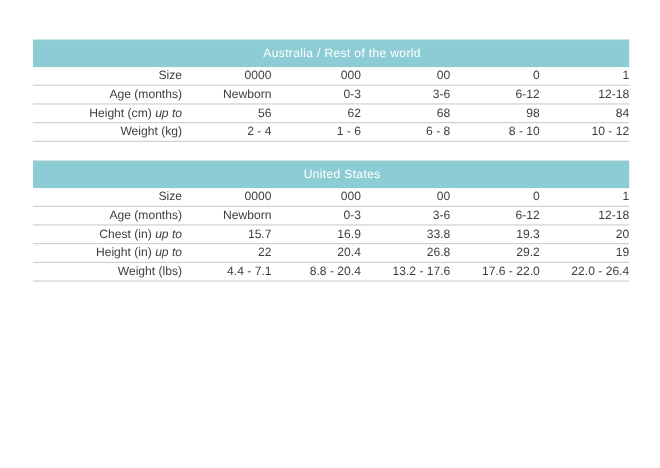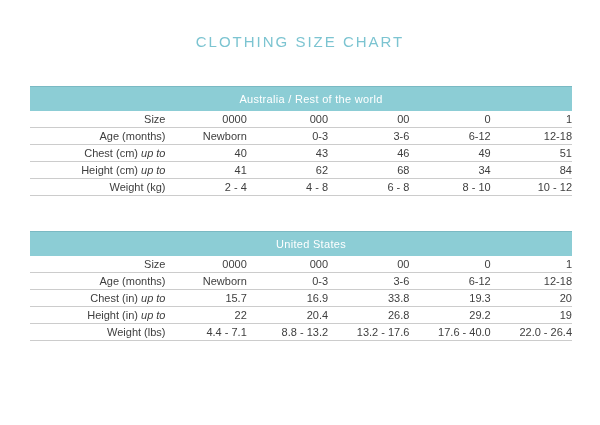--- a/index.html
+++ b/index.html
@@ -29,21 +29,21 @@
   }
   .size-table {
     width: 542px;
     margin-left: 30px;
     border-collapse: collapse;
     table-layout: fixed;
     font-size: 11px;
     color: #3e3e3e;
   }
   .size-table.first { margin-top: 36px; }
-  .size-table.second { margin-top: 35px; }
+  .size-table.second { margin-top: 17px; }
   .size-table col.label-col { width: 25%; }
   .size-table col.value-col { width: 15%; }
   .size-table thead td.band {
     background: #8ccdd5;
     border-top: 1px solid #7ab9c3;
     color: #ffffff;
     text-align: center;
     height: 24px;
     padding: 0 0 0 20px;
     font-size: 11px;
@@ -61,21 +61,20 @@
   }
   .size-table tbody td.bold {
     font-weight: normal;
   }
 </style>
 </head>
 <body>
 
 <div class="page">
 
-  <h1 class="page-title">CLOTHING SIZE CHART</h1>
 
   <table class="size-table first">
     <colgroup>
       <col class="label-col">
       <col class="value-col">
         <col class="value-col">
         <col class="value-col">
         <col class="value-col">
         <col class="value-col">
     </colgroup>
@@ -95,39 +94,31 @@
         </tr>
         <tr>
           <td>Age (months)</td>
           <td>Newborn</td>
           <td>0-3</td>
           <td>3-6</td>
           <td>6-12</td>
           <td>12-18</td>
         </tr>
         <tr>
-          <td>Chest (cm)<em> up to</em></td>
-          <td>40</td>
-          <td>43</td>
-          <td>46</td>
-          <td>49</td>
-          <td>51</td>
-        </tr>
-        <tr>
           <td>Height (cm)<em> up to</em></td>
-          <td>41</td>
+          <td>56</td>
           <td>62</td>
           <td>68</td>
-          <td>34</td>
+          <td>98</td>
           <td>84</td>
         </tr>
         <tr>
           <td>Weight (kg)</td>
           <td>2 - 4</td>
-          <td>4 - 8</td>
+          <td>1 - 6</td>
           <td>6 - 8</td>
           <td>8 - 10</td>
           <td>10 - 12</td>
         </tr>
       </tbody>
   </table>
 
   <table class="size-table second">
     <colgroup>
       <col class="label-col">
@@ -171,21 +162,21 @@
           <td>Height (in)<em> up to</em></td>
           <td class="bold">22</td>
           <td>20.4</td>
           <td>26.8</td>
           <td>29.2</td>
           <td>19</td>
         </tr>
         <tr>
           <td>Weight (lbs)</td>
           <td class="bold">4.4 - 7.1</td>
-          <td>8.8 - 13.2</td>
+          <td>8.8 - 20.4</td>
           <td>13.2 - 17.6</td>
-          <td>17.6 - 40.0</td>
+          <td>17.6 - 22.0</td>
           <td>22.0 - 26.4</td>
         </tr>
       </tbody>
   </table>
 
 </div>
 
 </body></html>

